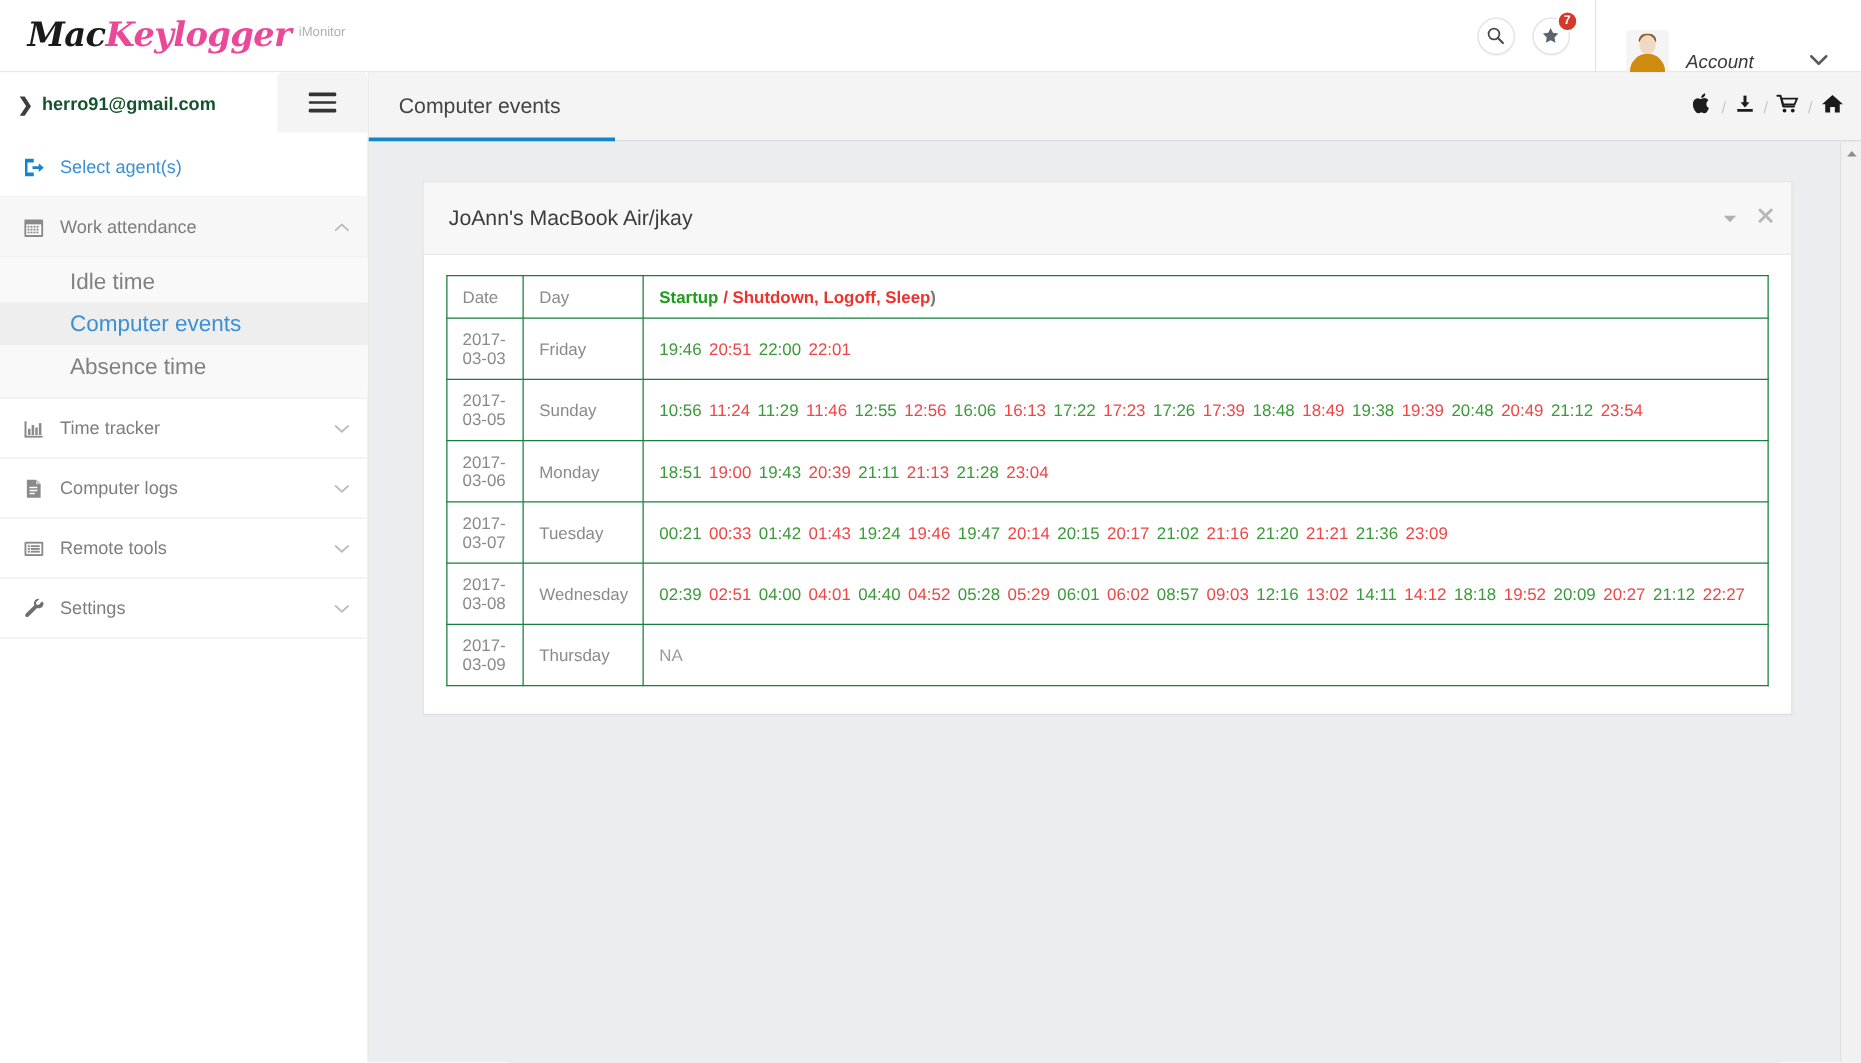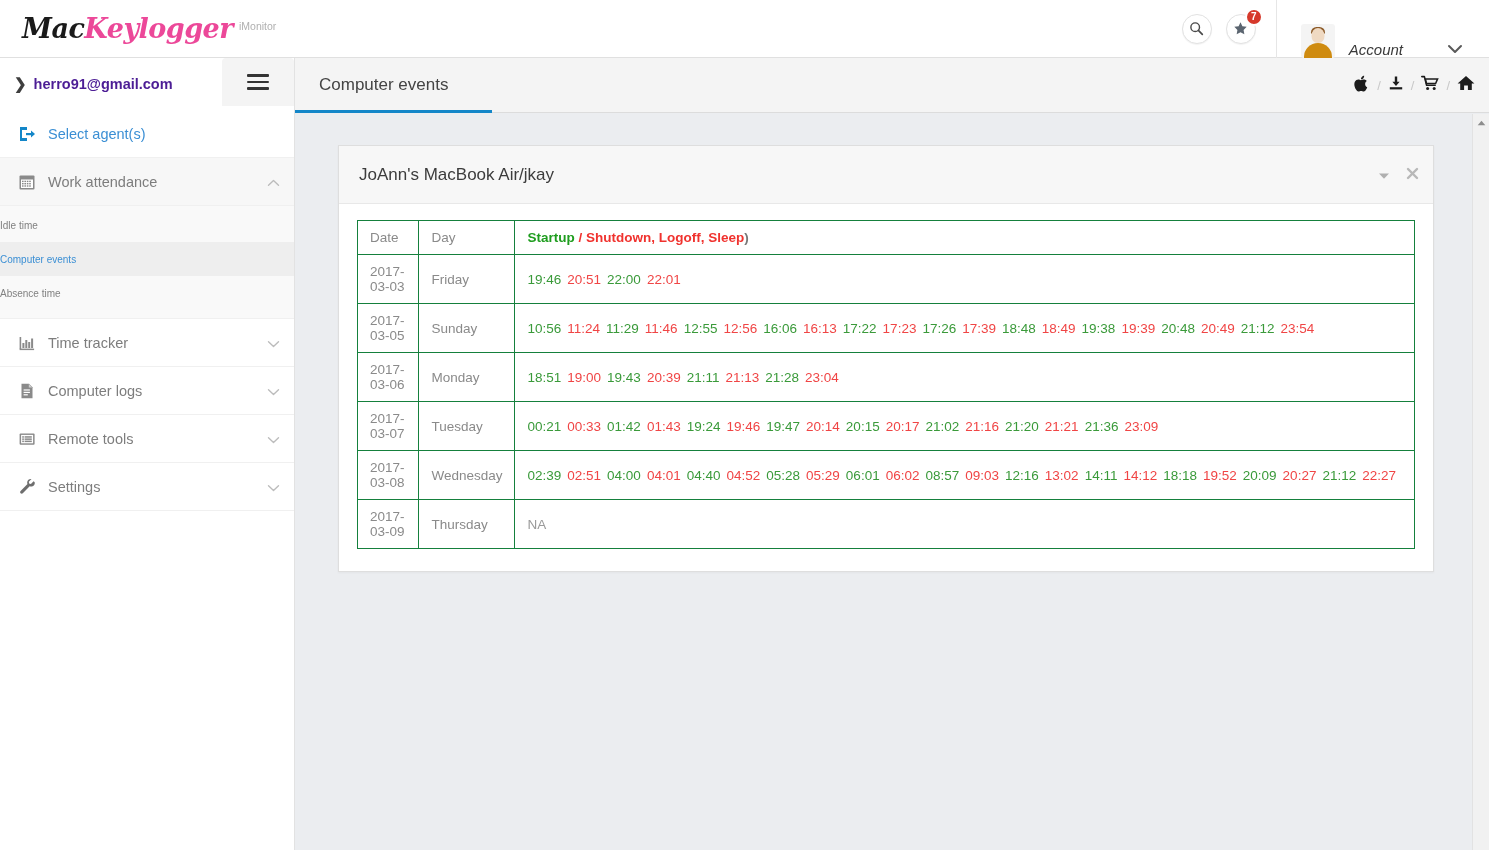--- a/index.html
+++ b/index.html
@@ -81,21 +81,21 @@
   
   .sidebar {
     position: absolute; top: 58px; left: 0; width: 295px; height: 792px;
     background: #ffffff; border-right: 1px solid #e2e2e2;
   }
   .user-row {
     height: 52px; display: flex; align-items: center;
     padding-left: 14px; background: #ffffff;
   }
   .user-arrow { color: #3e3e3e; font-size: 15px; font-weight: bold; margin-right: 7px; }
-  .user-email { font-size: 14.5px; font-weight: bold; color: #4c1d95; }
+  .user-email { font-size: 14.5px; font-weight: bold; color: #14532d; }
   .hamburger-tab {
     position: absolute; top: 0; right: 0; width: 72px; height: 48px;
     background: #f4f4f4; border-radius: 4px 4px 0 0;
     display: flex; align-items: center; justify-content: center;
   }
   .ham-lines { width: 22px; }
   .ham-lines i { display: block; height: 2.5px; background: #333; margin-bottom: 4px; border-radius: 1px; }
   .ham-lines i:last-child { margin-bottom: 0; }
 
   .nav-item {
@@ -107,21 +107,21 @@
   .nav-item .nav-icon {
     width: 30px; display: flex; align-items: center; justify-content: flex-start;
   }
   .nav-label { font-size: 14.5px; color: #7d7d7d; }
   .nav-item.link .nav-label { color: #3b8fd4; }
   .nav-item.section { background: #f7f7f7; justify-content: flex-end; }
   .nav-item.section .nav-label { color: #7d7d7d; }
   .nav-chev { margin-left: auto; color: #bcbcbc; }
   .sub-item {
     height: 34px; display: flex; align-items: center;
-    font-size: 10px; color: #818181;
+    padding-left: 56px; font-size: 18px; color: #818181;
     background: #f9f9f9; cursor: pointer;
   }
   .sub-item.active { background: #eeeeee; color: #3b8fd4; }
   .sub-group { border-bottom: 1px solid #f0f0f0; padding-top: 2px; padding-bottom: 8px; background:#f9f9f9;}
 
   
   .content {
     position: absolute; top: 58px; left: 295px;
     width: 1194px; height: 792px; background: #ebedf0;
   }

